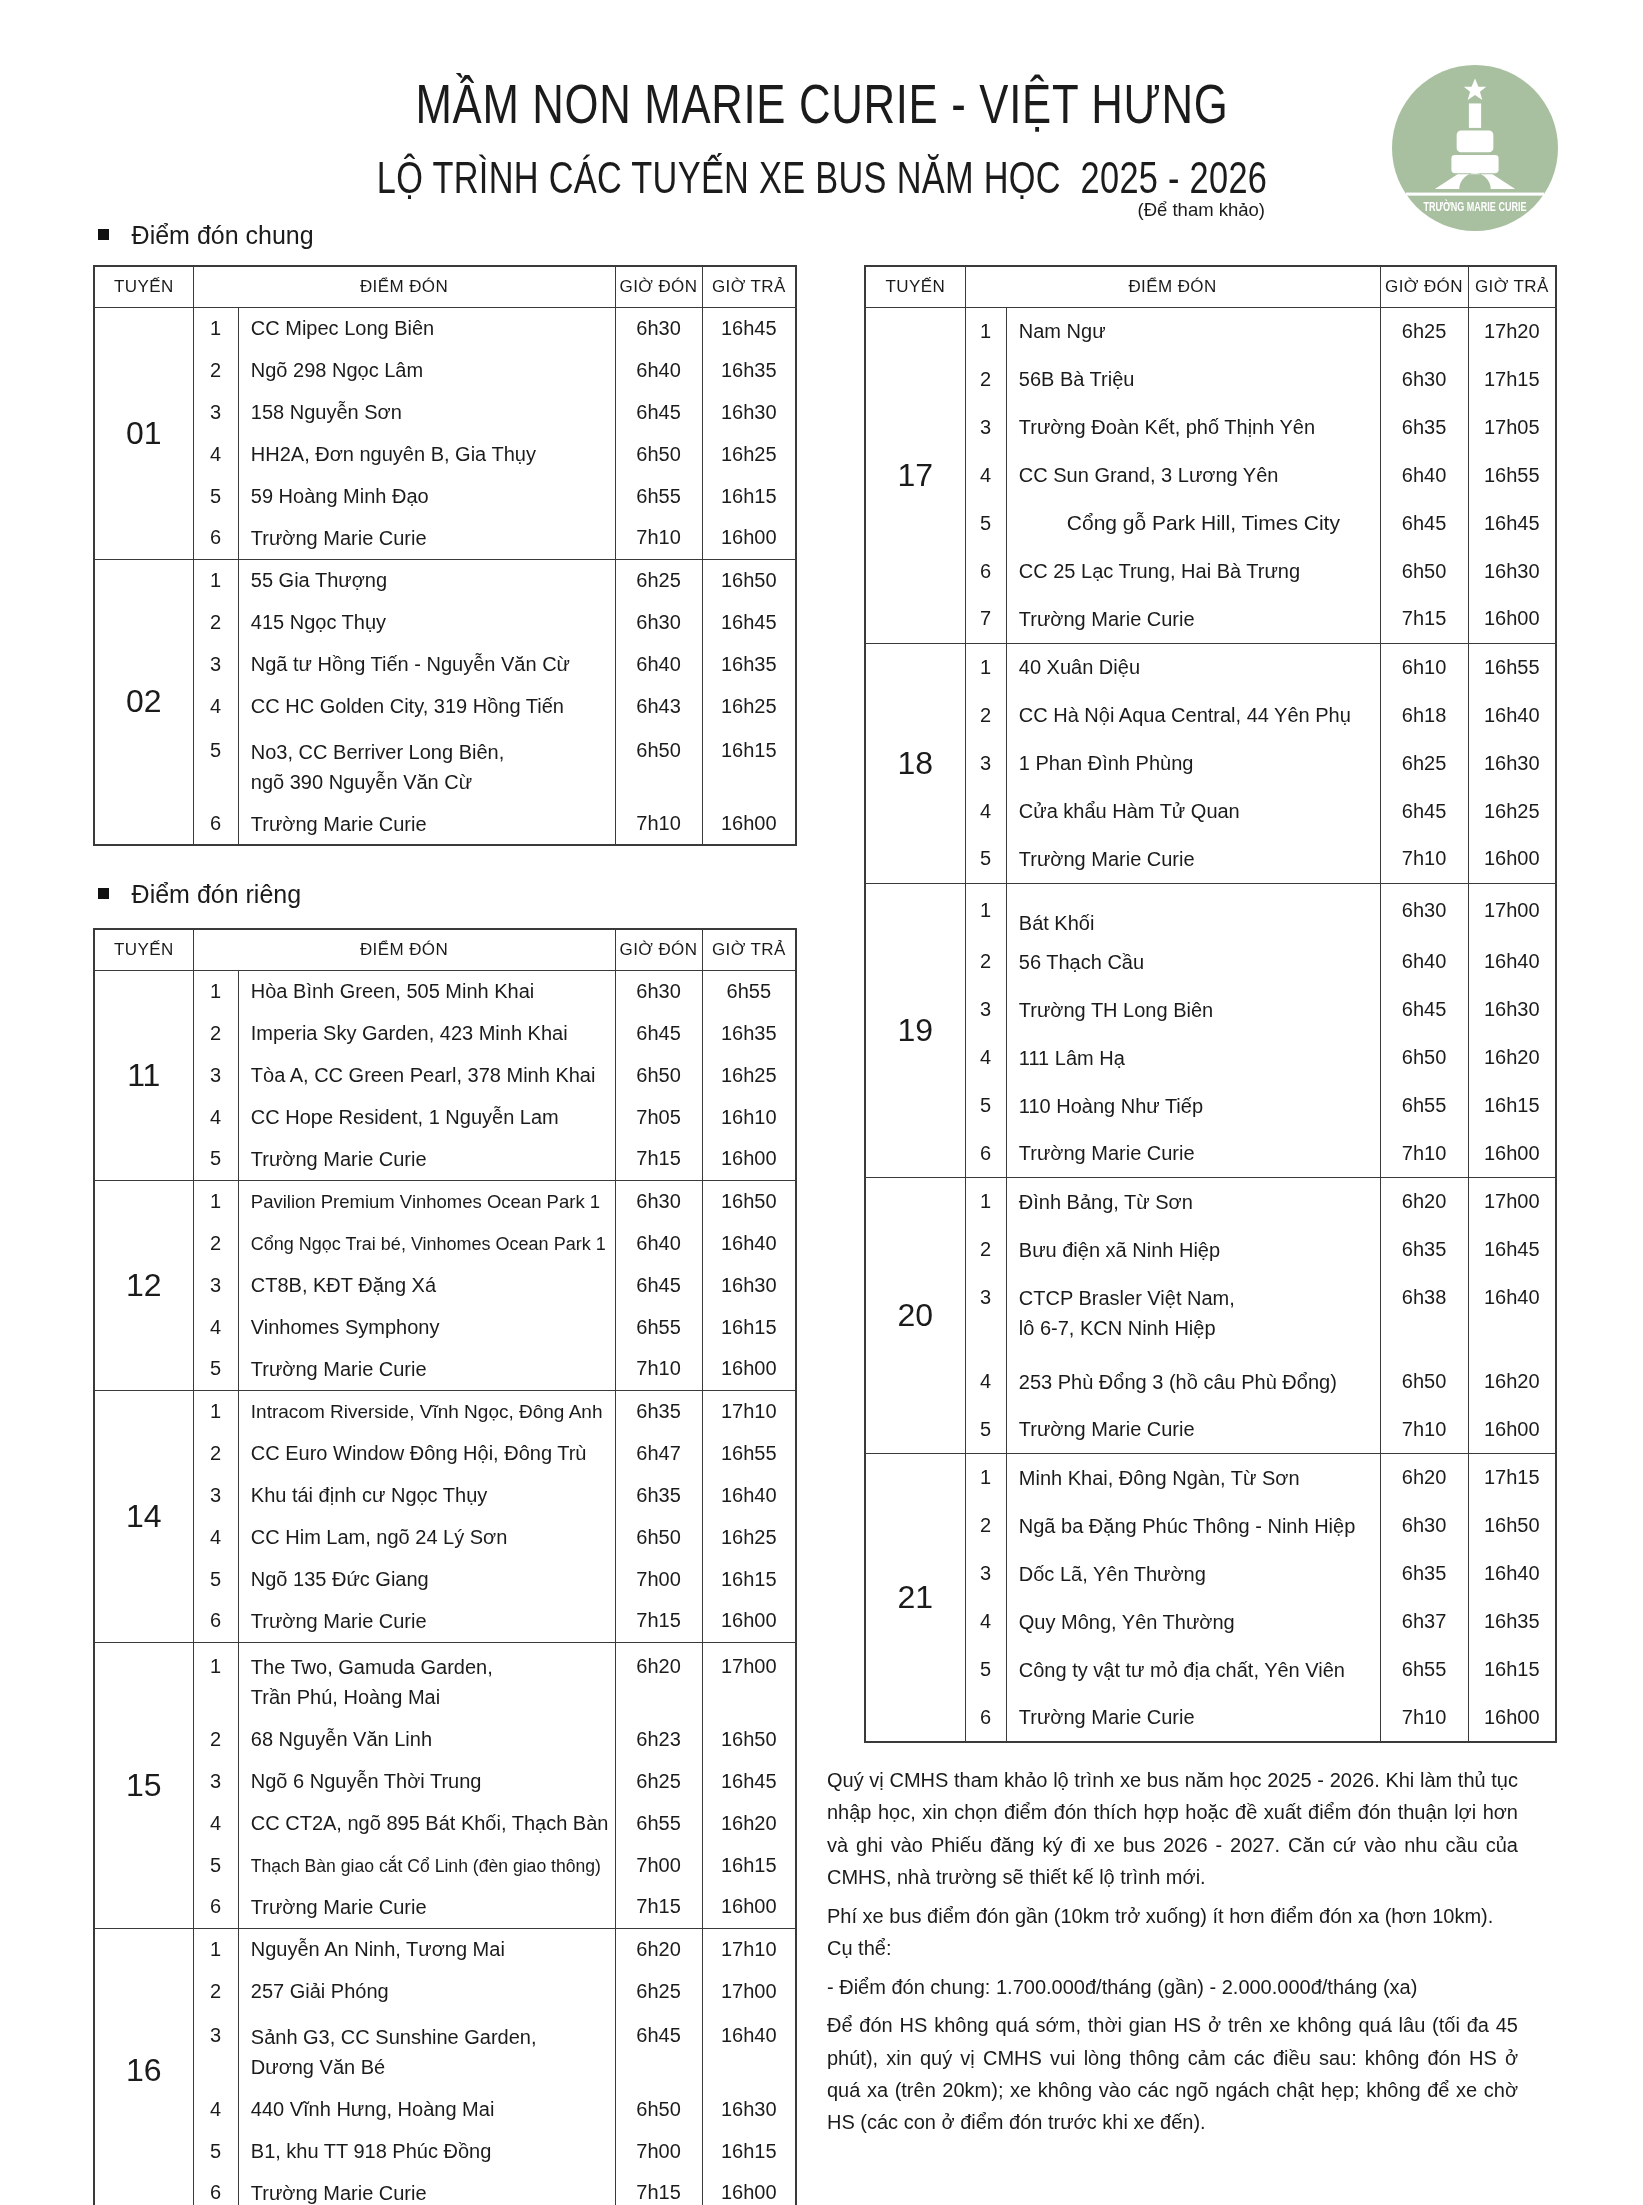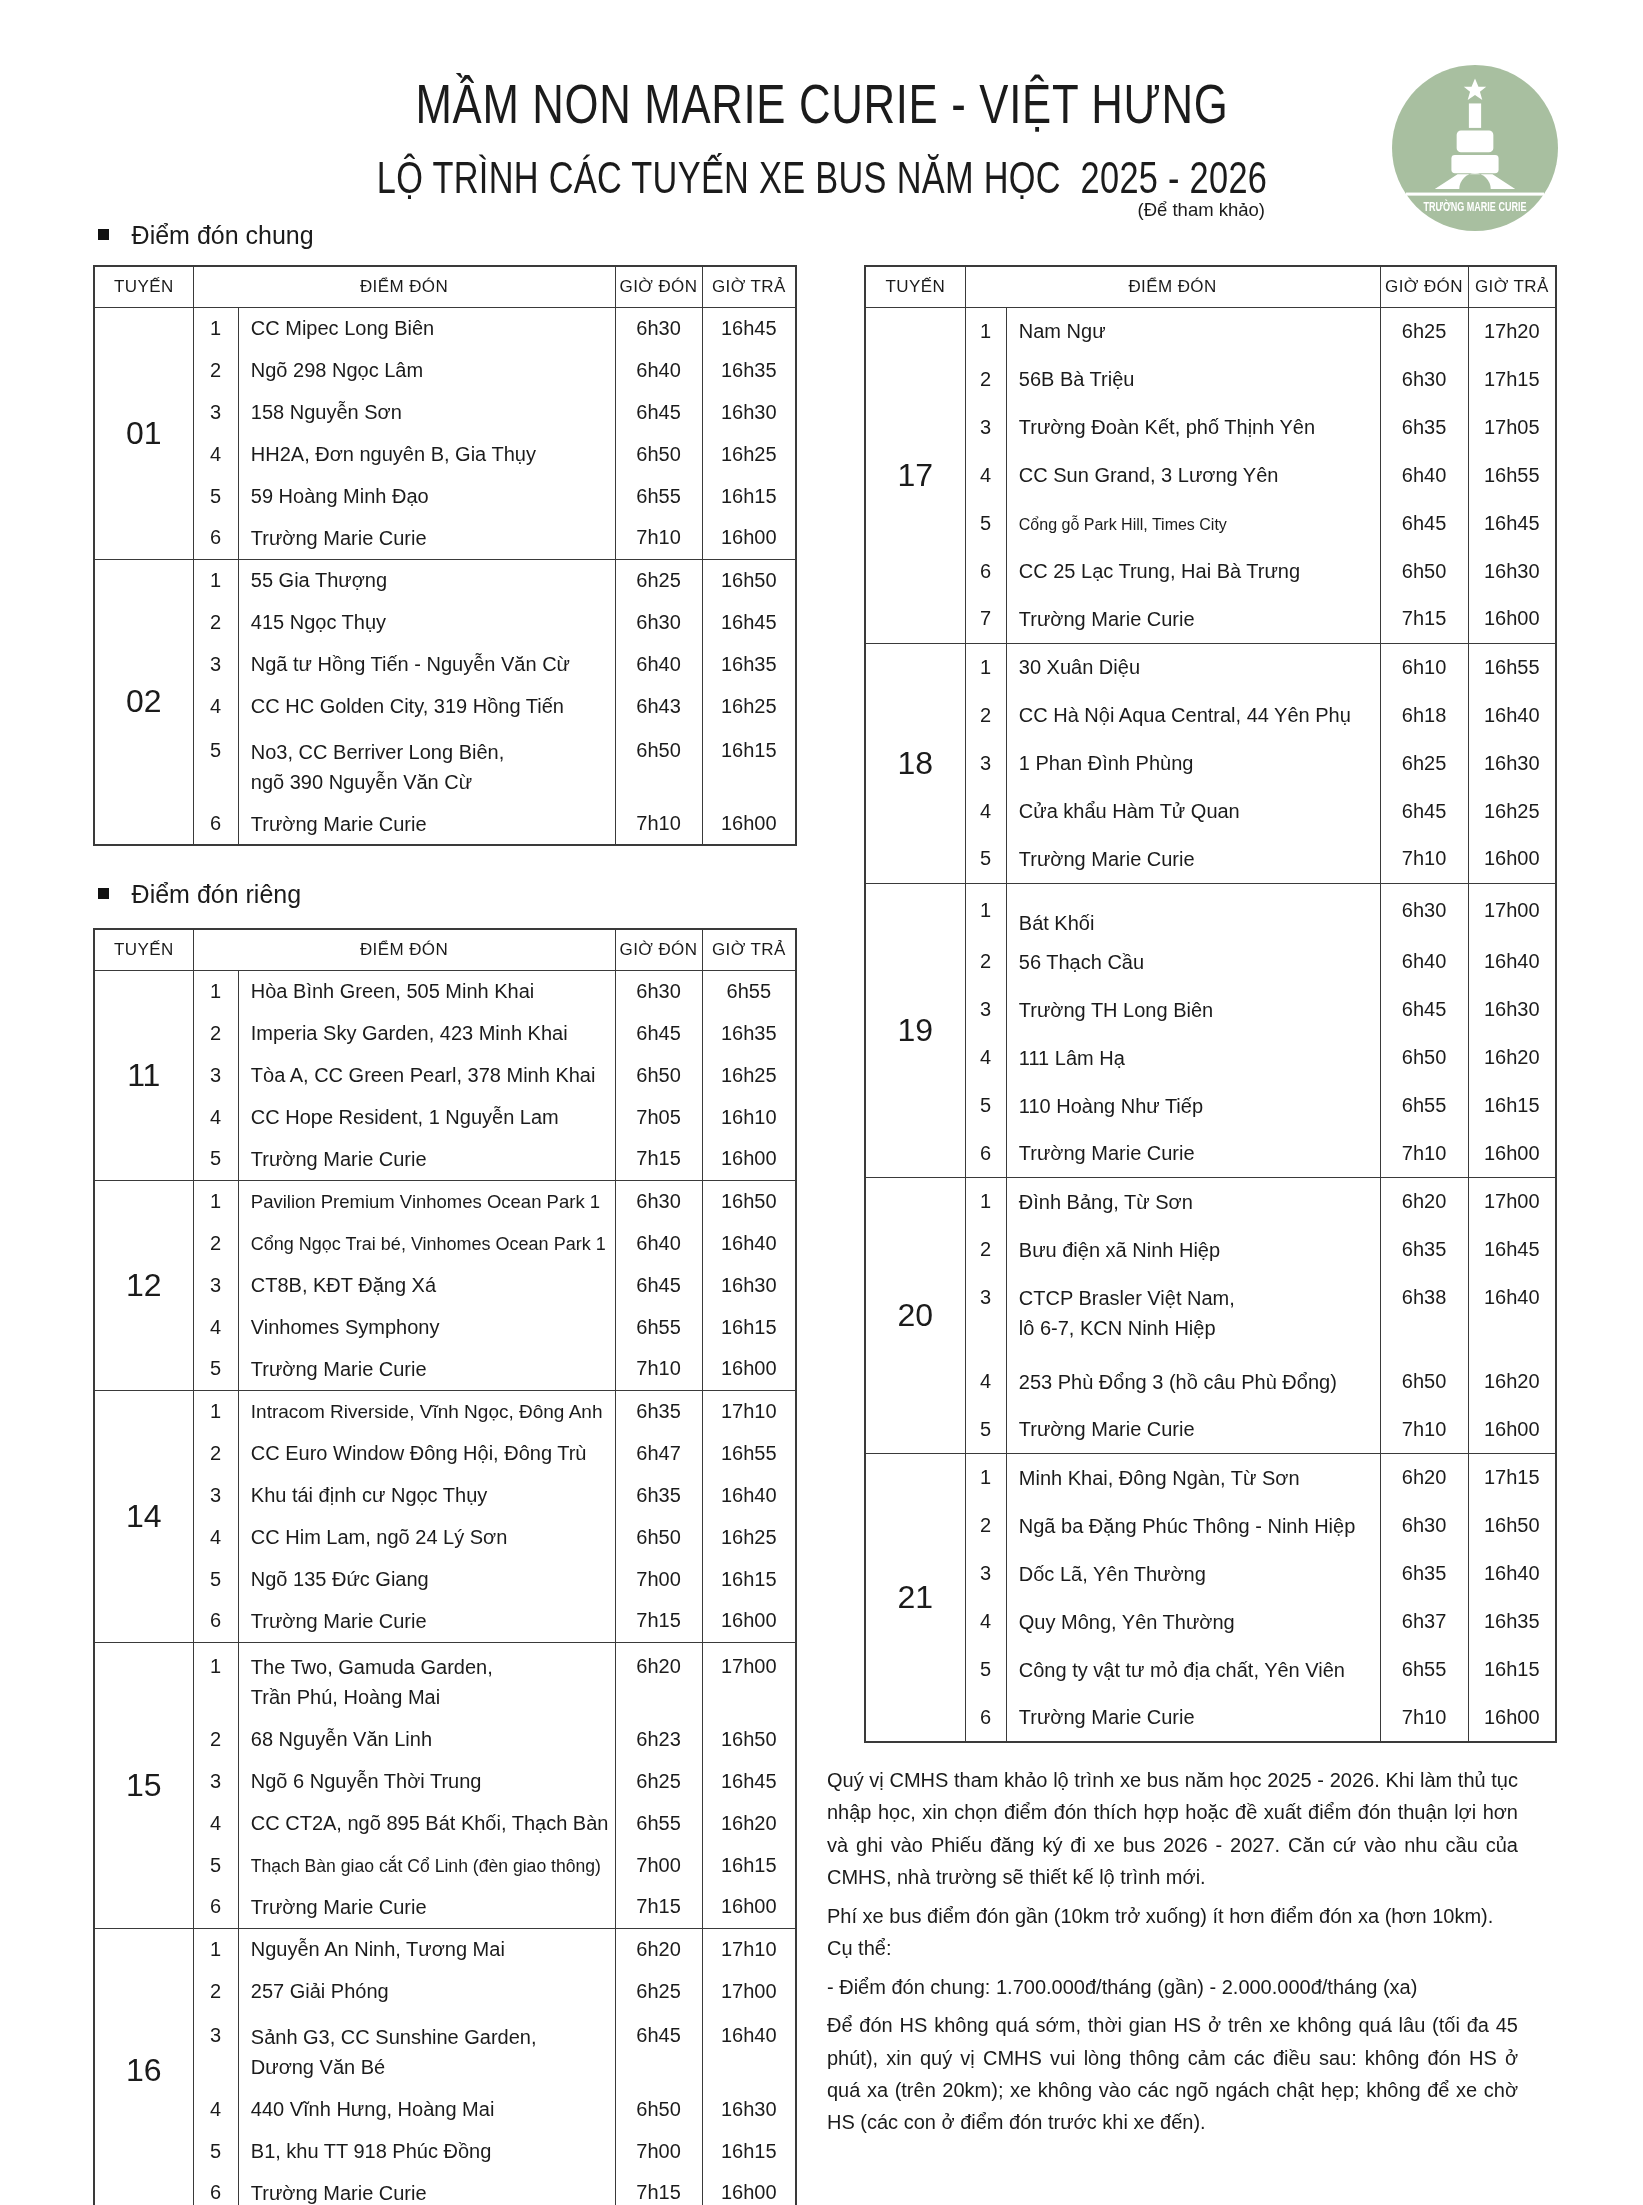--- a/index.html
+++ b/index.html
@@ -406,40 +406,40 @@
           <td class="time-cell"><span>17h05</span></td>
         </tr>
         <tr class="data">
           <td class="idx-cell"><span>4</span></td>
           <td class="stop-cell"><span style="display: inline-block; font-size: 20px;">CC Sun Grand, 3 Lương Yên</span></td>
           <td class="time-cell"><span>6h40</span></td>
           <td class="time-cell"><span>16h55</span></td>
         </tr>
         <tr class="data">
           <td class="idx-cell"><span>5</span></td>
-          <td class="stop-cell"><span style="display: inline-block; font-size: 16px;">Cổng gỗ Park Hill, Times City</span></td>
+          <td class="stop-cell"><span style="display: inline-block; font-size: 21px; margin-left: 48px;">Cổng gỗ Park Hill, Times City</span></td>
           <td class="time-cell"><span>6h45</span></td>
           <td class="time-cell"><span>16h45</span></td>
         </tr>
         <tr class="data">
           <td class="idx-cell"><span>6</span></td>
           <td class="stop-cell"><span style="display: inline-block; font-size: 20px;">CC 25 Lạc Trung, Hai Bà Trưng</span></td>
           <td class="time-cell"><span>6h50</span></td>
           <td class="time-cell"><span>16h30</span></td>
         </tr>
         <tr class="data">
           <td class="idx-cell"><span>7</span></td>
           <td class="stop-cell"><span style="display: inline-block; font-size: 20px;">Trường Marie Curie</span></td>
           <td class="time-cell"><span>7h15</span></td>
           <td class="time-cell"><span>16h00</span></td>
         </tr>
         <tr class="data group-start">
           <td class="route-cell" rowspan="5">18</td>
           <td class="idx-cell"><span>1</span></td>
-          <td class="stop-cell"><span style="display: inline-block; font-size: 20px;">30 Xuân Diệu</span></td>
+          <td class="stop-cell"><span style="display: inline-block; font-size: 20px;">40 Xuân Diệu</span></td>
           <td class="time-cell"><span>6h10</span></td>
           <td class="time-cell"><span>16h55</span></td>
         </tr>
         <tr class="data">
           <td class="idx-cell"><span>2</span></td>
           <td class="stop-cell"><span style="display: inline-block; font-size: 20px;">CC Hà Nội Aqua Central, 44 Yên Phụ</span></td>
           <td class="time-cell"><span>6h18</span></td>
           <td class="time-cell"><span>16h40</span></td>
         </tr>
         <tr class="data">

